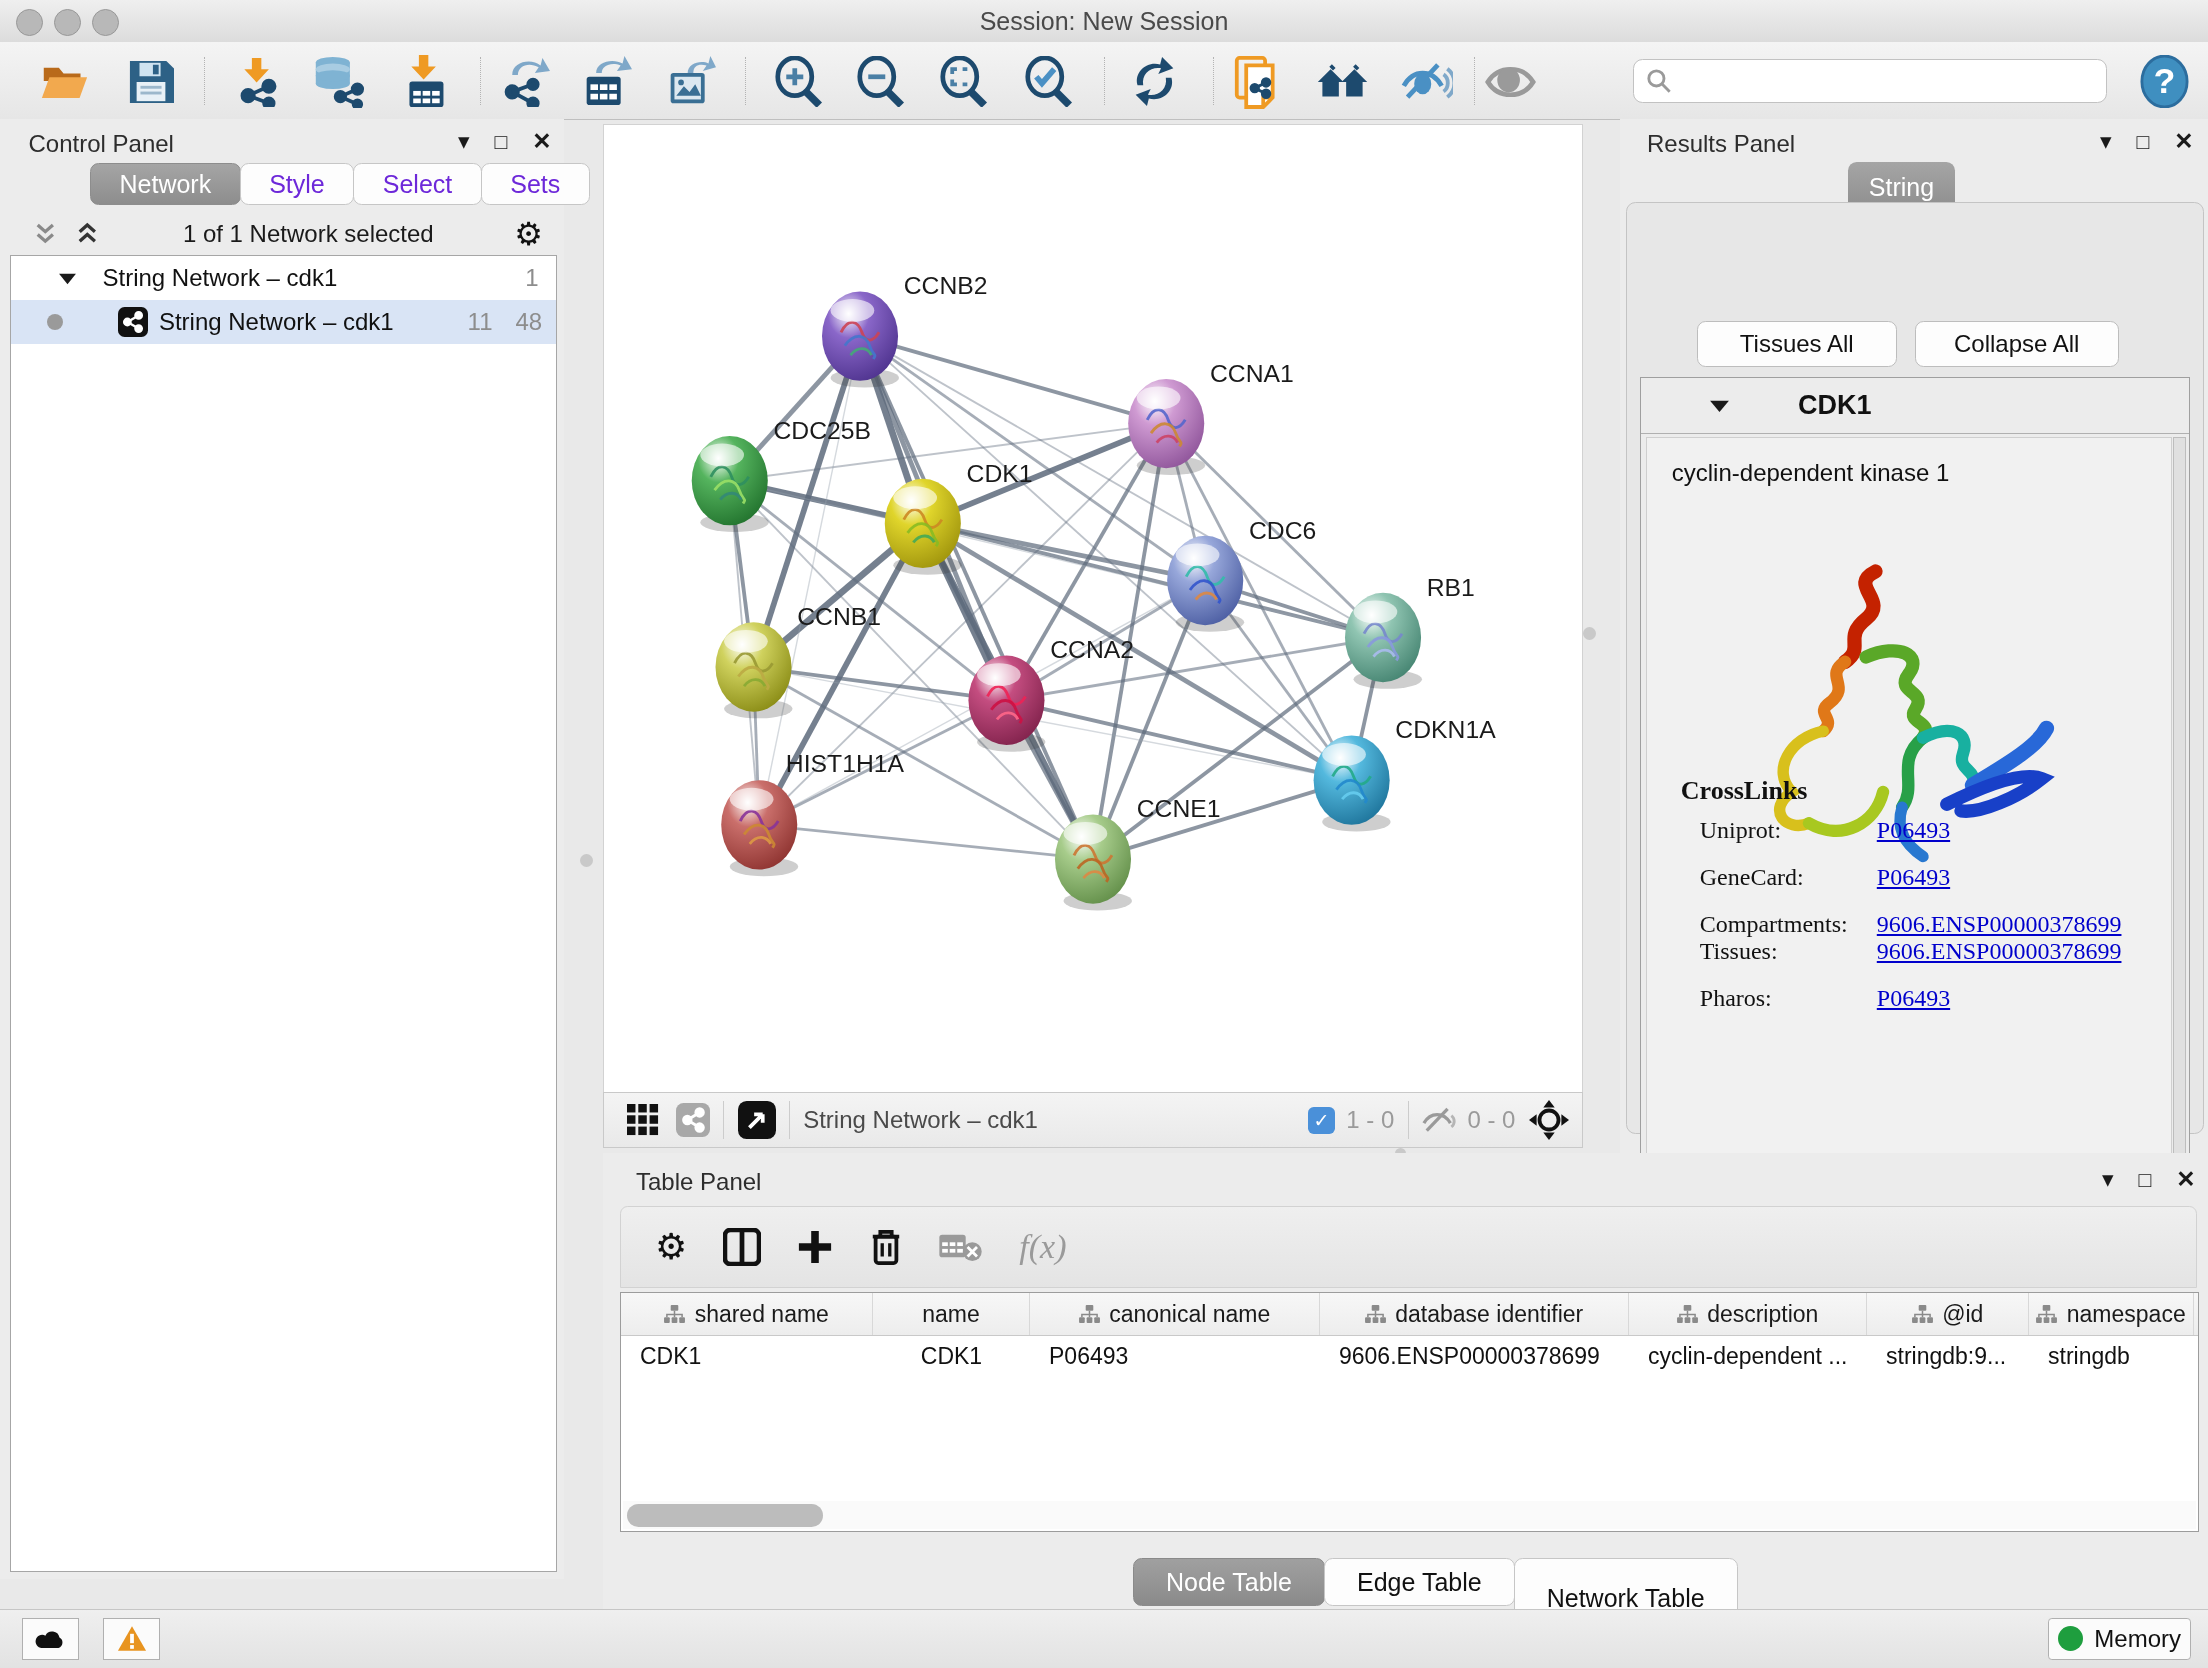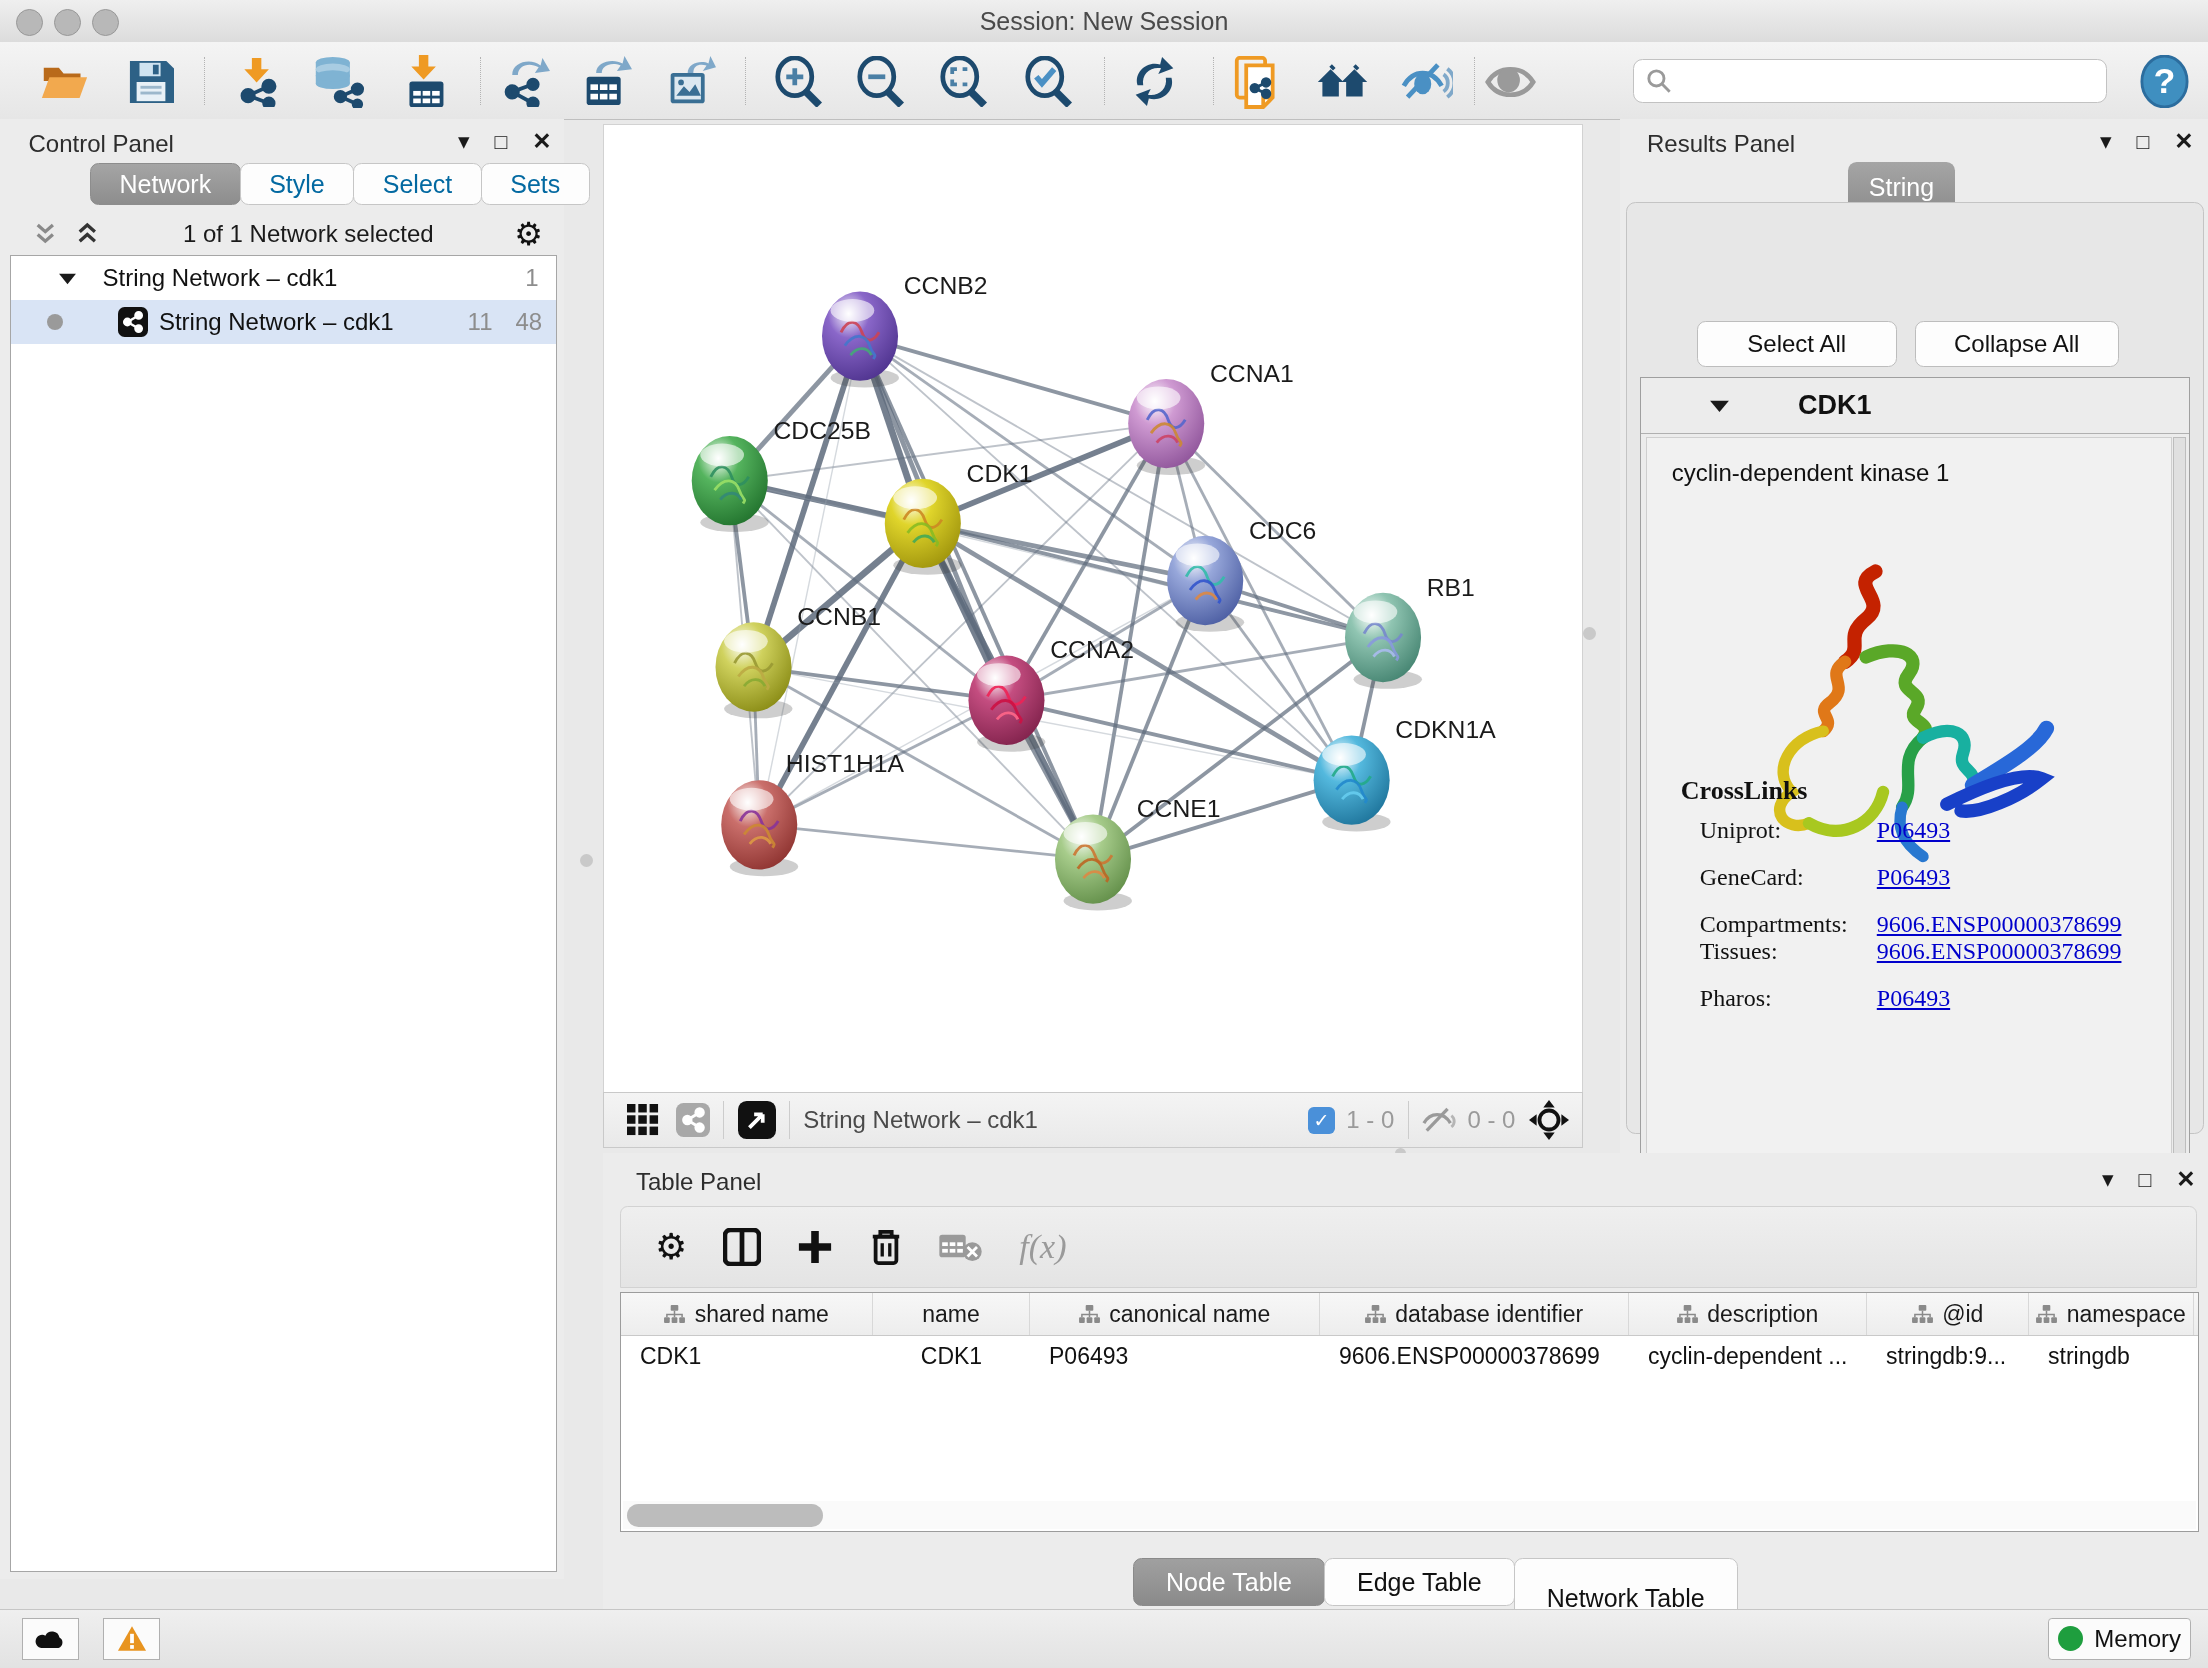--- a/index.html
+++ b/index.html
@@ -14,21 +14,21 @@
   .tbi{position:absolute;top:13.3px;width:53px;height:53px;display:flex;align-items:center;justify-content:center;}
   .tbsep{position:absolute;top:15px;width:0;height:48px;border-left:1.9px dotted #b3b3b3;}
   #search-box{position:absolute;left:1633px;top:17px;width:472px;height:42px;background:#fff;border:1.9px solid #c2c2c2;border-radius:9.5px;display:flex;align-items:center;}
   #search-box input{border:none;outline:none;font-size:23px;flex:1;background:transparent;font-family:"Liberation Sans",sans-serif;}
   
   .panel-title{font-size:24px;color:#2d2d2d;}
   .winbtns{position:absolute;display:flex;gap:25px;align-items:center;color:#1a1a1a;}
   .winbtns span{font-size:23px;line-height:23px;}
   
   #control-panel{left:0;top:119px;width:564px;height:1460px;background:#ececec;}
-  .tab{height:40px;display:flex;align-items:center;justify-content:center;font-size:25px;border:1px solid #c6c6c6;background:#fdfdfd;color:#0369a1;border-radius:8.6px;margin-left:-1px;}
+  .tab{height:40px;display:flex;align-items:center;justify-content:center;font-size:25px;border:1px solid #c6c6c6;background:#fdfdfd;color:#6d28d9;border-radius:8.6px;margin-left:-1px;}
   .tab.sel{background:linear-gradient(#a5a5a5,#8d8d8d);color:#fff;border-color:#8d8d8d;}
   #tree-box{position:absolute;left:9.5px;top:136px;width:545px;height:1315px;background:#fff;border:1.9px solid #a6a6a6;}
   .tree-row{position:relative;height:44px;display:flex;align-items:center;font-size:24px;color:#111;}
   .tree-row.sel{background:#d9e4f5;}
   .count{color:#8d8d8d;}
   
   #canvas{left:603px;top:124px;width:978px;height:968px;background:#fff;border:1px solid #d2d2d2;}
   #net-status{left:603px;top:1092px;width:978px;height:54px;background:linear-gradient(#f4f4f4,#e9e9e9);border:1px solid #c9c9c9;display:flex;align-items:center;}
   .nsep{width:0;height:38px;border-left:1px solid #cccccc;margin:0 13.3px;}
   .dot-handle{width:13.3px;height:13.3px;border-radius:50%;background:#c9c9c9;}
@@ -571,21 +571,21 @@
 
   <div id="results-panel" class="abs">
     <div class="abs panel-title" style="left:27px;top:11.4px">Results Panel</div>
     <div class="winbtns" style="left:480px;top:11.4px">
       <span>▾</span>
       <span style="font-size:21px">□</span>
       <span style="font-weight:bold">✕</span>
     </div>
     <div id="rp-tab">String</div>
     <div id="rp-tabbox">
-      <div class="rp-btn" style="left:70px;width:198px">Select All</div>
+      <div class="rp-btn" style="left:70px;width:198px">Tissues All</div>
       <div class="rp-btn" style="left:288px;width:202px">Collapse All</div>
       <div id="rp-inner">
         <div id="rp-entry-head">
           <svg width="23" height="16" viewBox="0 0 24 17" style="margin-left:67px">
               <path d="M2 3 h20 l-10 12z" fill="#1a1a1a"></path>
             </svg>
           <span style="margin-left:67px;font-size:27px;font-weight:bold;color:#111">CDK1</span>
         </div>
         <div id="rp-entry-body">
           <div style="margin:21px 0 0 25px;font-size:24px;color:#111">cyclin-dependent kinase 1</div>

